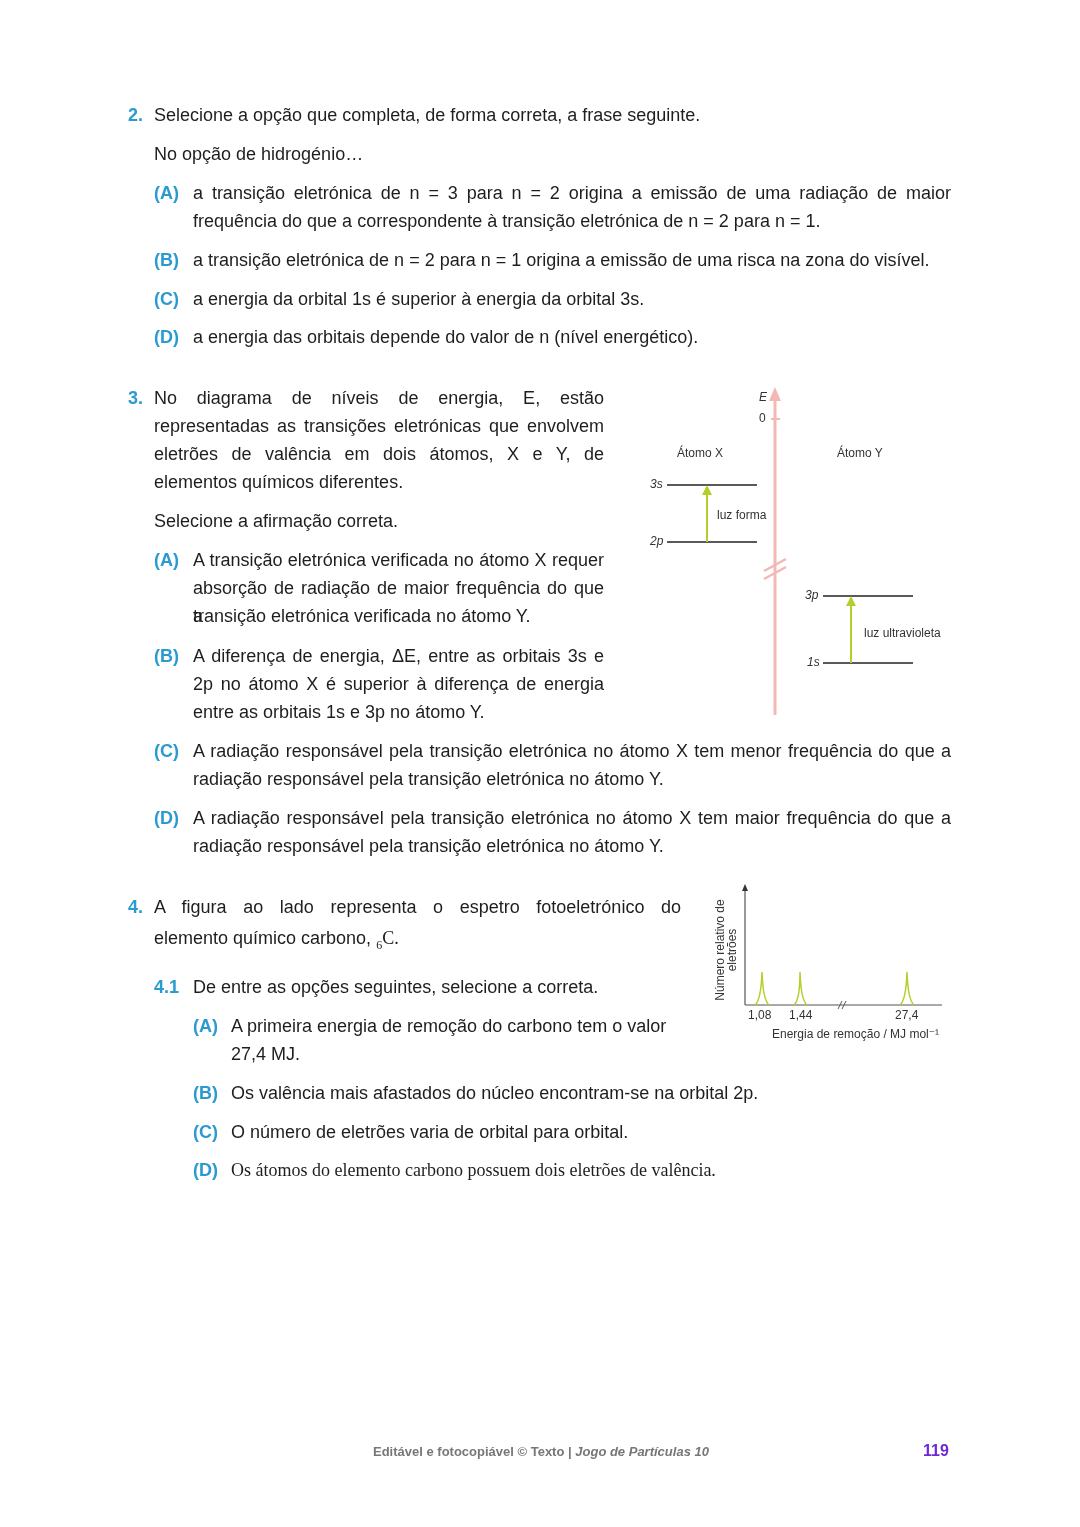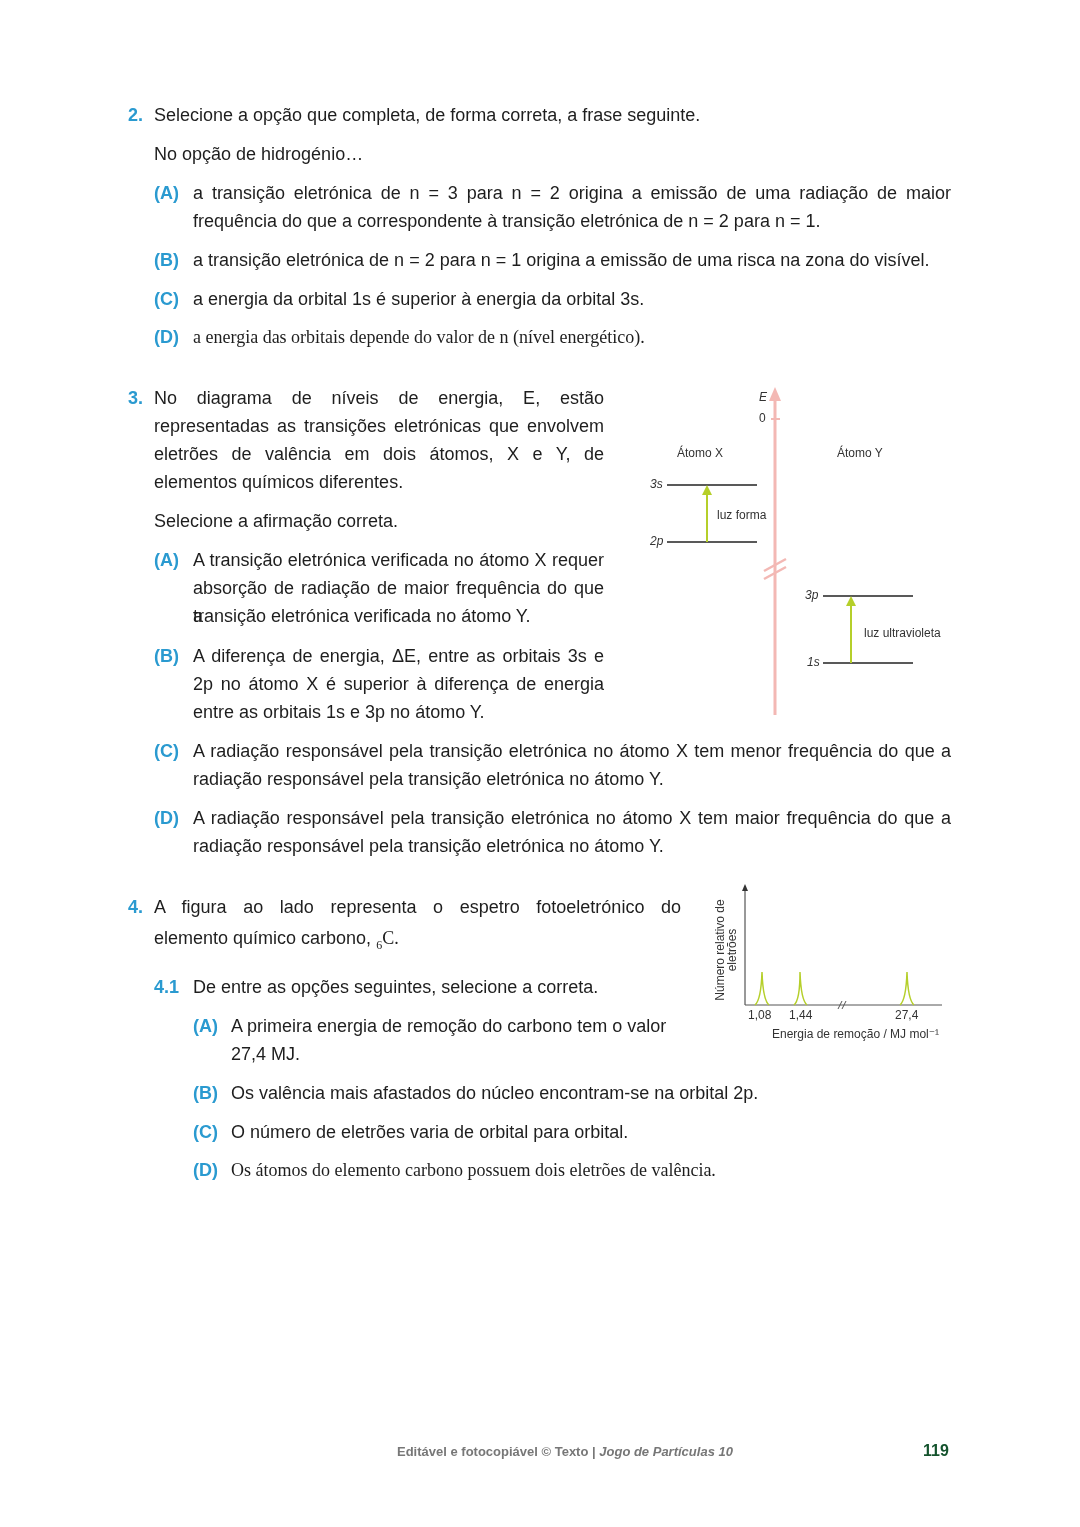--- a/index.html
+++ b/index.html
@@ -4,43 +4,43 @@
 <style>
   html, body { margin:0; padding:0; background:#ffffff; }
   body { width:1080px; height:1527px; position:relative; overflow:hidden;
          font-family:"Liberation Sans", "DejaVu Sans", sans-serif; color:#1e1e1e; }
   .abs { position:absolute; }
   .txt { font-size:18px; line-height:28px; }
   .num { color:#2a9ad0; font-weight:bold; }
   .opt { color:#2a9ad0; font-weight:bold; }
   .justall { text-align:justify; text-align-last:justify; }
   .small { font-size:12px; color:#333; }
-  .footer { font-size:13px; color:#777; font-weight:bold;margin-left:24px; }
-  .pagenum { font-size:16px; font-weight:bold; color:#14532d; }
+  .footer { font-size:13px; color:#777; font-weight:bold; }
+  .pagenum { font-size:16px; font-weight:bold; color:#6d28d9; }
   i { font-style:italic; }
 </style>
 </head>
 <body>
 
 <div class="abs txt num" style="left:128px;top:101px;">2.</div>
 <div class="abs txt" style="left:154px;top:101px;">Selecione a opção que completa, de forma correta, a frase seguinte.</div>
 <div class="abs txt" style="left:154px;top:140px;">No opção de hidrogénio…</div>
 
 <div class="abs txt opt" style="left:154px;top:179px;">(A)</div>
 <div class="abs txt justall" style="left:193px;top:179px;width:758px;">a transição eletrónica de n = 3 para n = 2 origina a emissão de uma radiação de maior</div>
 <div class="abs txt" style="left:193px;top:207px;">frequência do que a correspondente à transição eletrónica de n = 2 para n = 1.</div>
 
 <div class="abs txt opt" style="left:154px;top:246px;">(B)</div>
 <div class="abs txt" style="left:193px;top:246px;">a transição eletrónica de n = 2 para n = 1 origina a emissão de uma risca na zona do visível.</div>
 
 <div class="abs txt opt" style="left:154px;top:285px;">(C)</div>
 <div class="abs txt" style="left:193px;top:285px;">a energia da orbital 1s é superior à energia da orbital 3s.</div>
 
 <div class="abs txt opt" style="left:154px;top:323px;">(D)</div>
-<div class="abs txt" style="left:193px;top:323px;font-family:Liberation Serif, serif;">a energia das orbitais depende do valor de n (nível energético).</div>
+<div class="abs txt" style="left:193px;top:323px;">a energia das orbitais depende do valor de n (nível energético).</div>
 
 <div class="abs txt num" style="left:128px;top:384px;">3.</div>
 <div class="abs txt justall" style="left:154px;top:384px;width:450px;">No diagrama de níveis de energia, E, estão</div>
 <div class="abs txt justall" style="left:154px;top:412px;width:450px;">representadas as transições eletrónicas que envolvem</div>
 <div class="abs txt justall" style="left:154px;top:440px;width:450px;">eletrões de valência em dois átomos, X e Y, de</div>
 <div class="abs txt" style="left:154px;top:468px;">elementos químicos diferentes.</div>
 <div class="abs txt" style="left:154px;top:507px;">Selecione a afirmação correta.</div>
 
 <div class="abs txt opt" style="left:154px;top:546px;">(A)</div>
 <div class="abs txt justall" style="left:193px;top:546px;width:411px;">A transição eletrónica verificada no átomo X requer</div>

